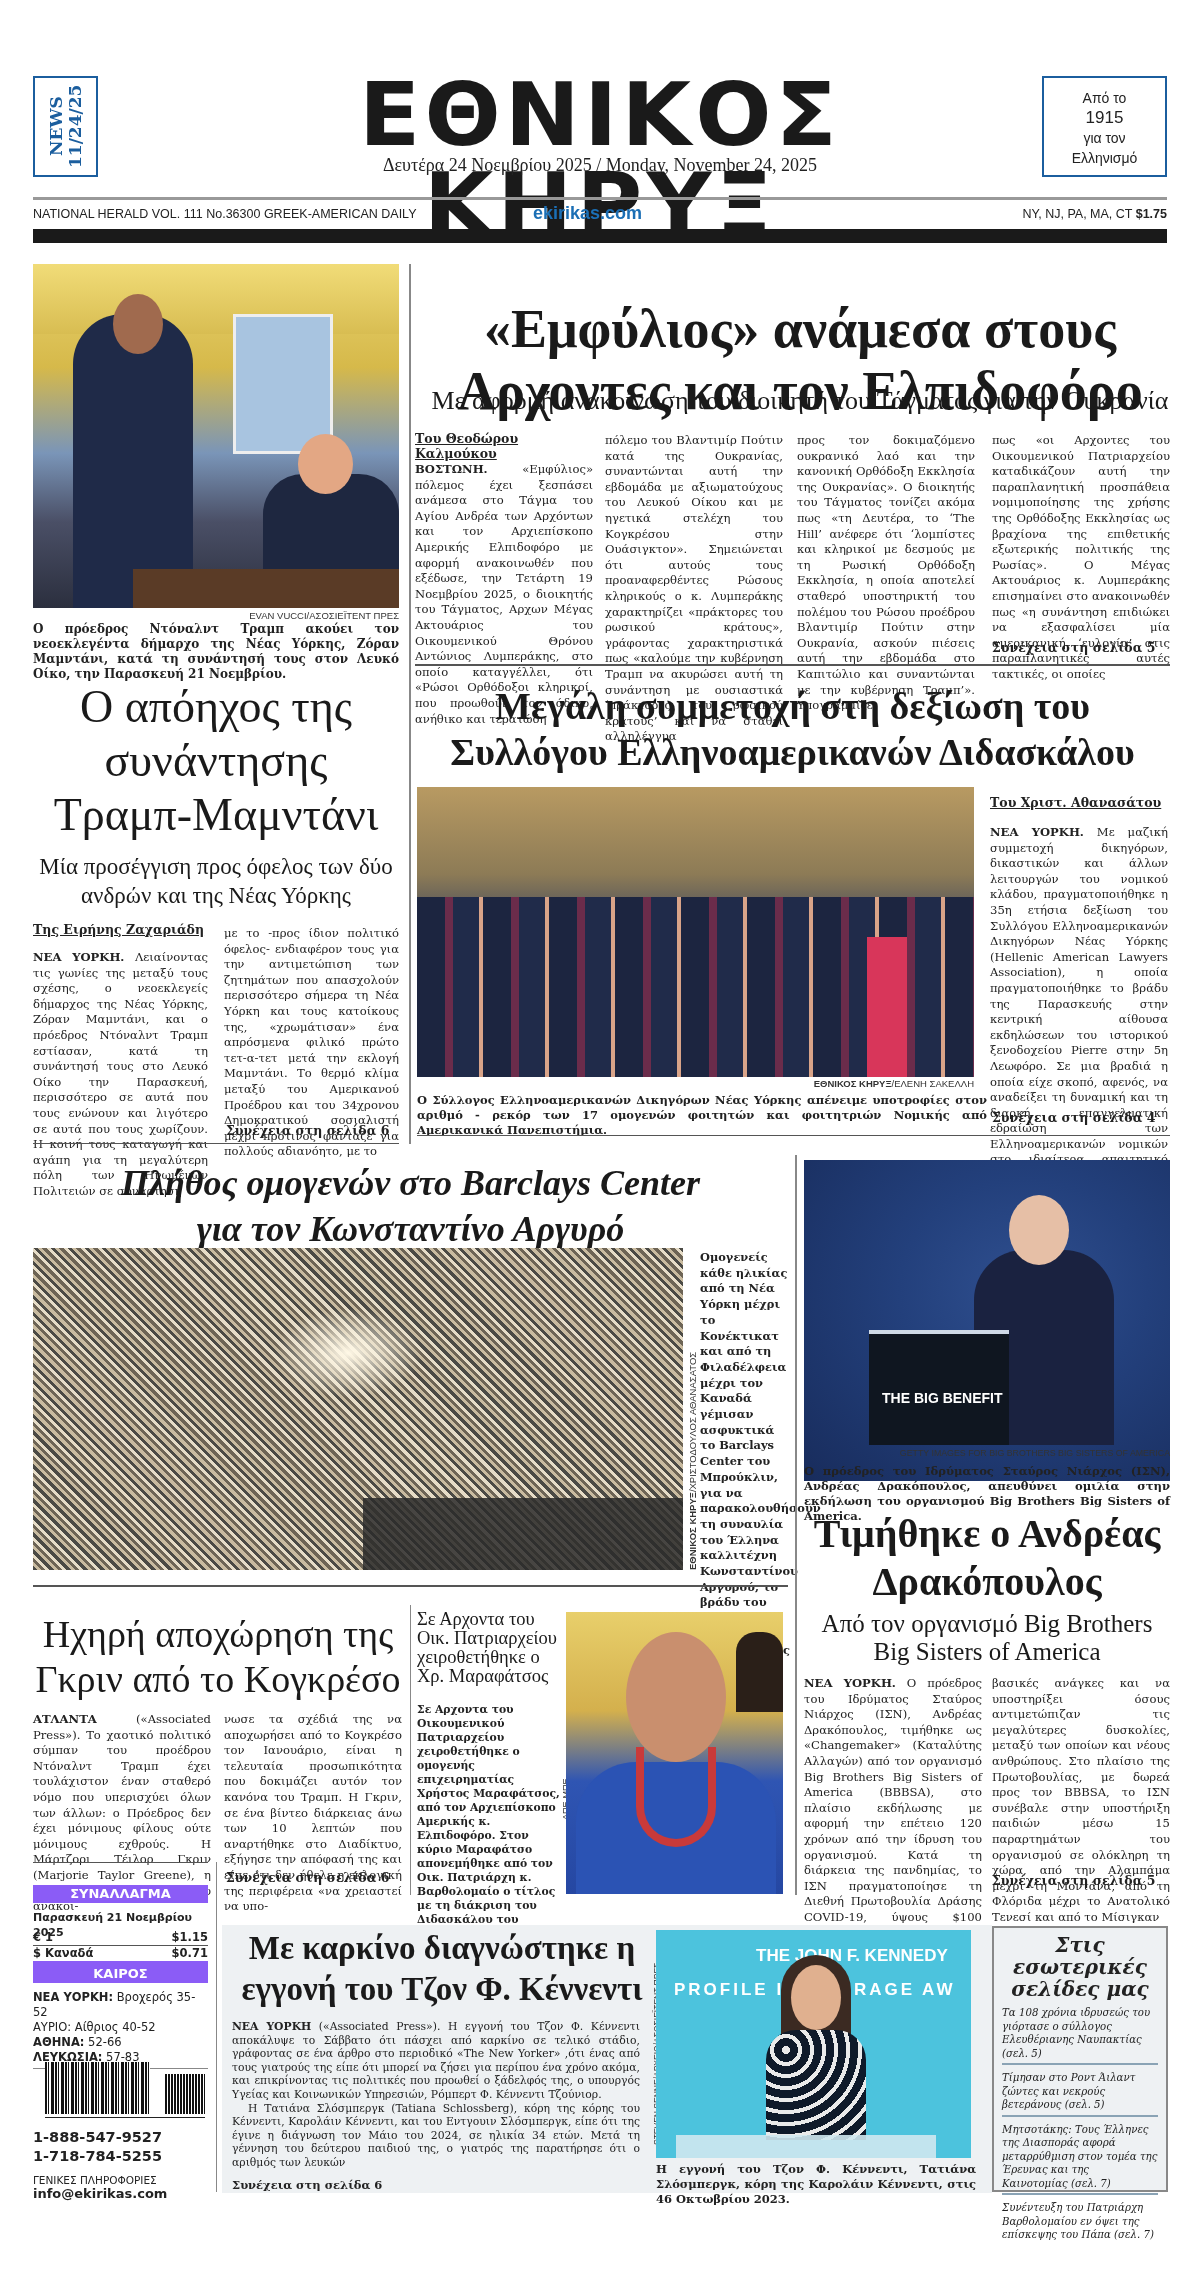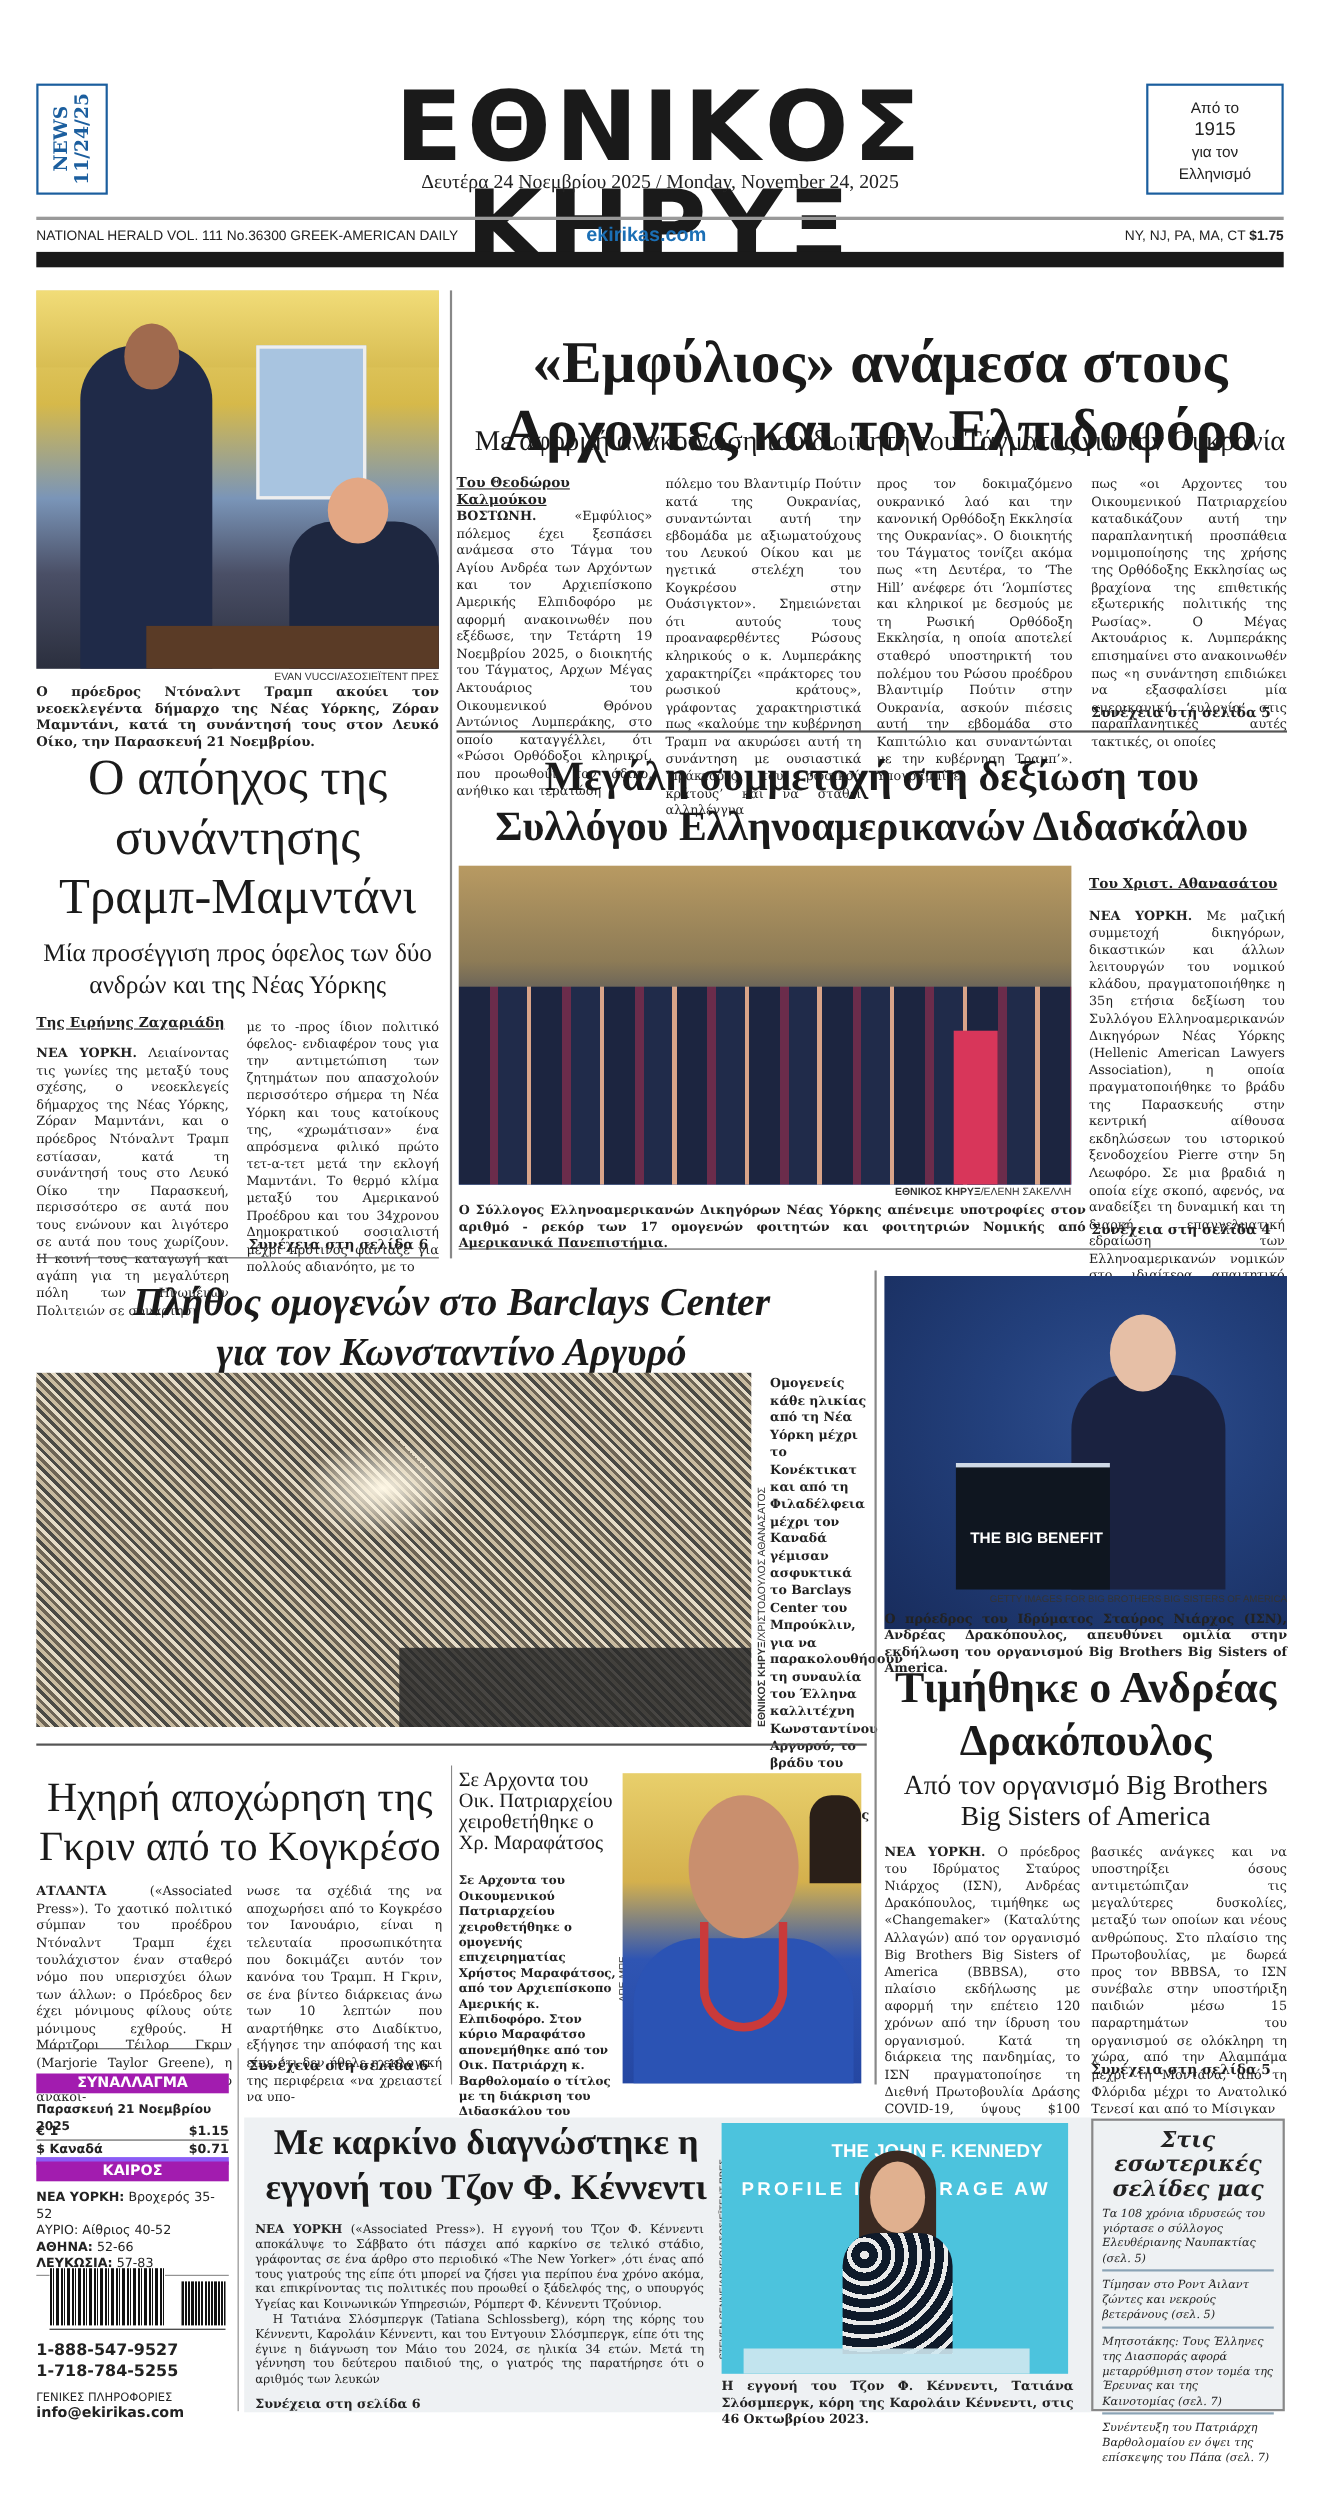--- a/index.html
+++ b/index.html
@@ -37,21 +37,21 @@
   .photo { overflow:hidden; }
   .ph-oval { background: linear-gradient(180deg,#e9d472 0%,#d6b94a 30%,#7a95b8 55%,#4a4f66 75%,#2b2f3e 100%); }
   .ph-gala { background: linear-gradient(180deg,#b89a62 0%,#8d7b56 30%,#2a3a60 55%,#1f2c4a 80%,#3c5fa8 100%); }
   .ph-crowd { background: repeating-linear-gradient(45deg,#4b4a45 0 3px,#c9bba0 3px 6px,#6d6455 6px 9px,#e6dcc7 9px 12px); }
   .ph-drak { background: radial-gradient(ellipse at 60% 40%, #2f4f8f 0%, #23407c 40%, #182c5c 100%); }
   .ph-mara { background: linear-gradient(180deg,#e8cf6b 0%,#d4b04d 35%,#2f55b3 60%,#2547a2 100%); }
   .ph-kenn { background: #4cc3dd; }
   .ph-label { position:absolute; font-family:"Liberation Sans", sans-serif; font-weight:bold; color:#fff; }
 
   
-  .blue-head { background:#a21caf; color:#fff; font-family:"DejaVu Sans", sans-serif; font-weight:bold; font-size:13px; text-align:center; height:18px; line-height:18px; }
+  .blue-head { background:#8b5cf6; color:#fff; font-family:"DejaVu Sans", sans-serif; font-weight:bold; font-size:13px; text-align:center; height:18px; line-height:18px; }
   .side-text { font-family:"DejaVu Sans", sans-serif; font-size:11.5px; color:#222; line-height:15px; }
   .inside-box { left: 992px; top: 1926px; width: 176px; height: 266px; border:2px solid #888; background:#eef1f3; padding:6px 8px; }
   .inside-box .t { font-family:"DejaVu Serif", serif; font-style:italic; font-weight:bold; font-size:20px; text-align:center; line-height:22px; color:#222; }
   .inside-box .it { font-family:"DejaVu Serif", serif; font-style:italic; font-size:10.2px; line-height:13.5px; color:#222; border-bottom:2px solid #8aa3b5; padding:6px 0 3px; }
   .gray-panel { left: 222px; top: 1925px; width: 770px; height: 268px; background:#eef1f3; }
 </style>
 </head>
 <body>
 
 <div class="abs news-box">

